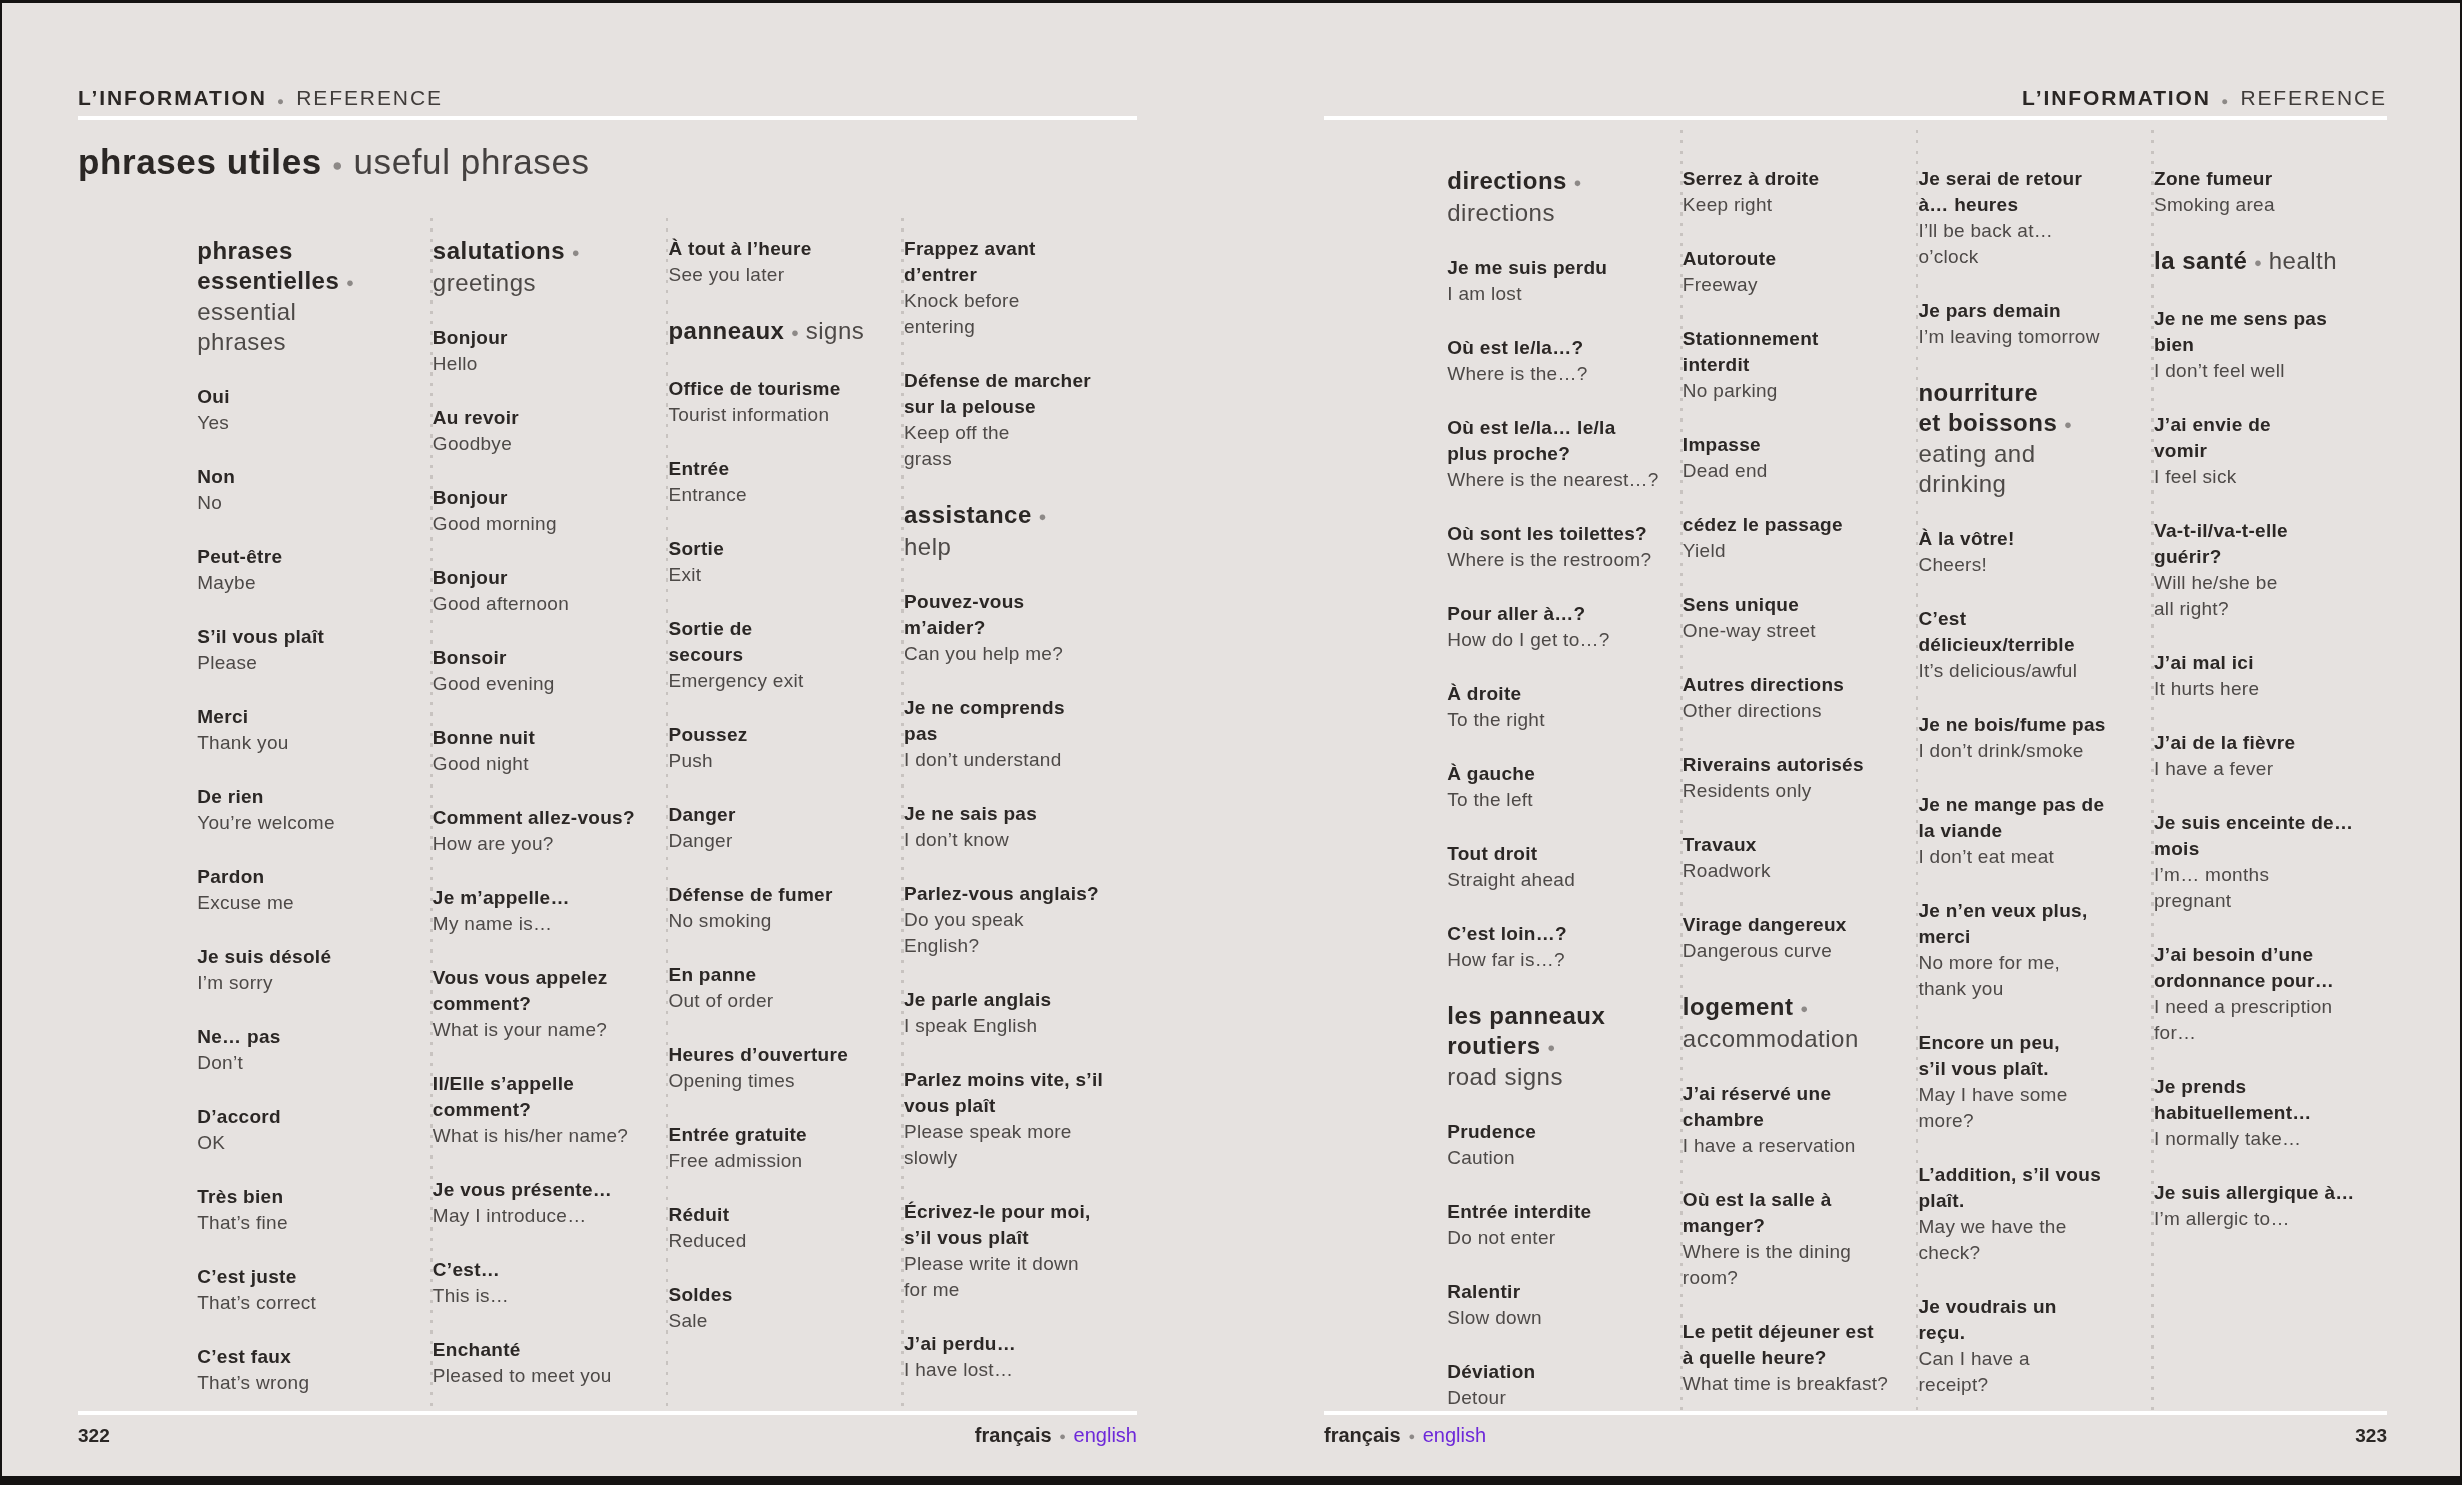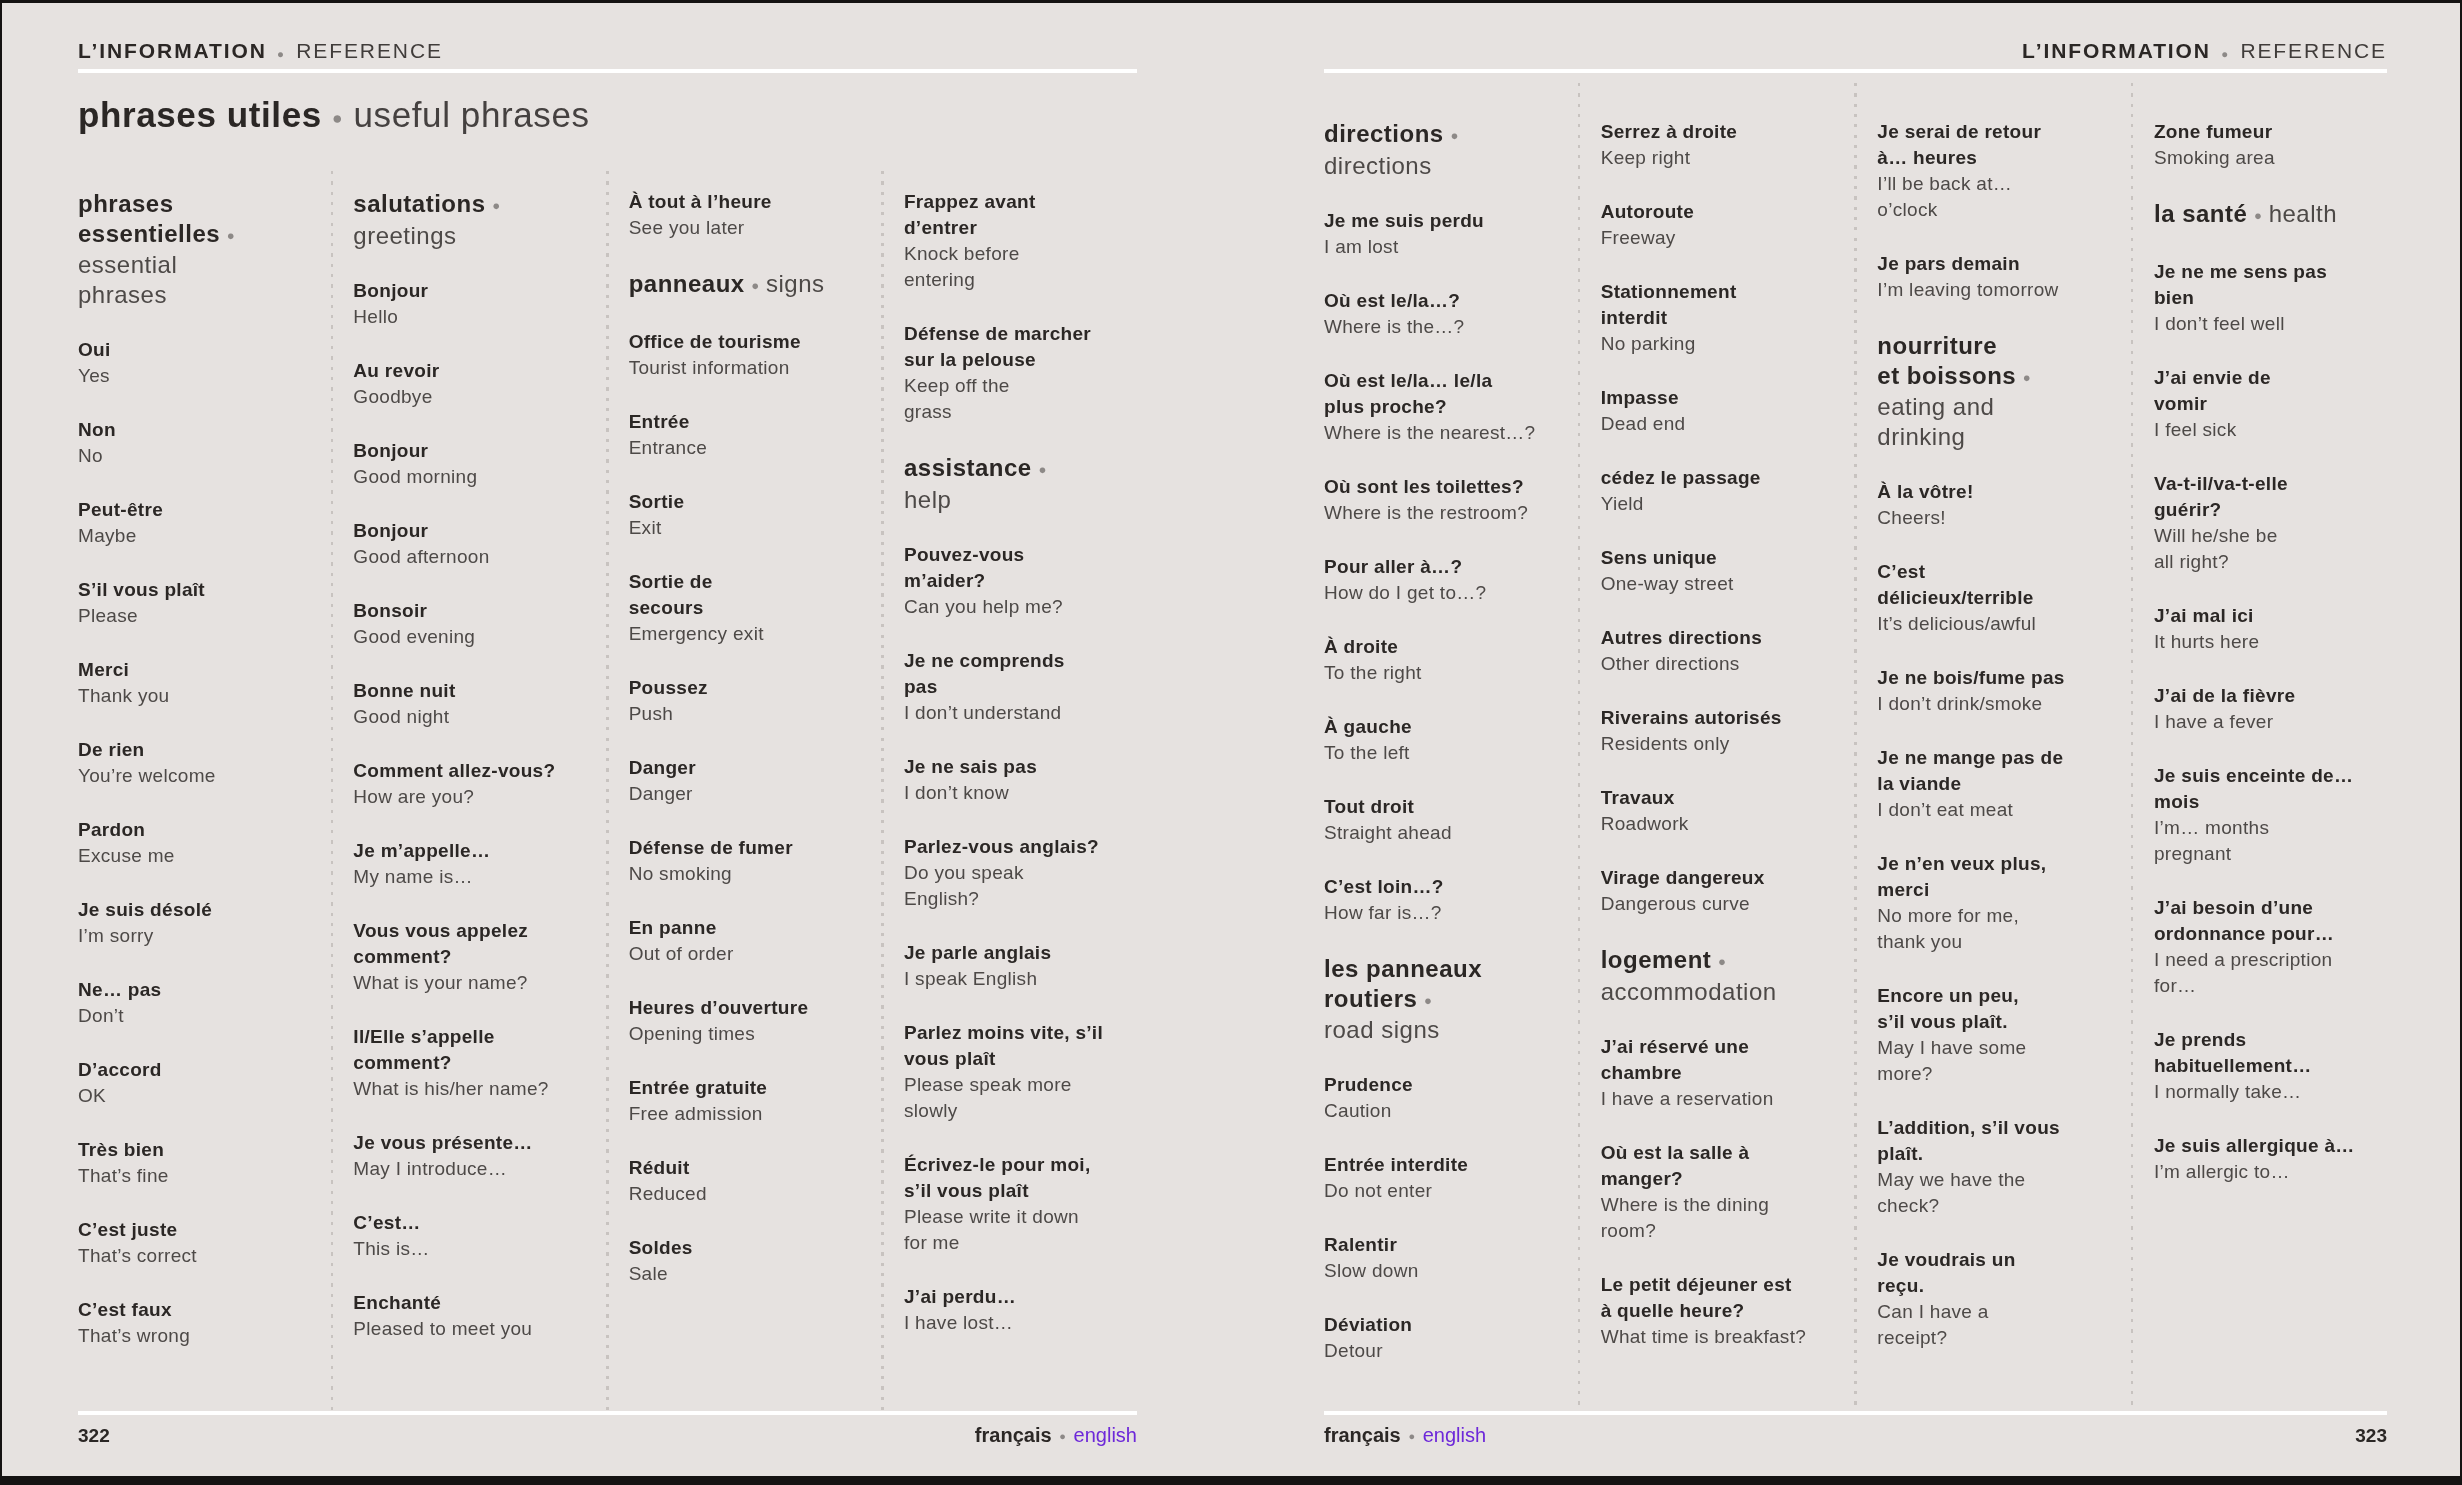--- a/index.html
+++ b/index.html
@@ -7,30 +7,30 @@
     background:#e6e2e0;overflow:hidden;
     border:2.6px solid #151312;border-top-width:3.2px;border-bottom-width:9px;
     font-family:"Liberation Sans",sans-serif;color:#2b2725;}
   .page{position:absolute;top:0;bottom:0;display:flex;flex-direction:column;}
   .page-left{left:76px;width:1059px;}
   .page-right{left:1322px;width:1063px;}
 
   .pg-header{display:flex;align-items:baseline;margin-top:37px;font-size:21px;letter-spacing:1.9px;line-height:1;}
   .page-right .pg-header{justify-content:flex-end;}
   .hdr-bold{font-weight:700;}
-  .hdr-light{color:#403c3a;}
+  .hdr-light{color:#403c3a;margin-top:47px;}
   .hdr-bullet{color:#8d8987;font-size:0.55em;margin:0 10.3px;vertical-align:0.1em;}
   .hdr-rule{height:4.5px;background:#ffffff;margin-top:7.7px;}
 
   .pg-title{margin:22px 0 0 0;font-size:35px;font-weight:700;letter-spacing:0.6px;line-height:1.15;}
   .title-en{font-weight:400;color:#454140;}
   .bullet{color:#8d8987;}
   .title-bullet{font-size:0.5em;vertical-align:0.2em;margin:0 10.3px;}
 
-  .columns{flex:1 1 auto;display:flex;justify-content:space-between;align-items:stretch;margin-top:36px;min-height:0;}
+  .columns{flex:1 1 auto;display:flex;justify-content:flex-end;align-items:stretch;margin-top:36px;min-height:0;}
   .page-right .columns{margin-top:10.3px;}
   .col{width:233px;padding-top:18px;box-sizing:border-box;}
   .page-right .col{padding-top:36px;}
   .col-sep{width:2.6px;background-image:repeating-linear-gradient(#c8c3c0 0 3.2px,transparent 3.2px 10.3px);}
 
   .block{margin-bottom:28px;}
   .e-fr{font-weight:700;font-size:19px;line-height:26px;letter-spacing:0.3px;white-space:pre-line;}
   .e-en{font-size:19px;line-height:26px;letter-spacing:0.3px;color:#4d4947;white-space:pre-line;}
   .h-frline{font-size:24px;line-height:29.5px;}
   .h-fr{font-weight:700;font-size:24px;letter-spacing:0.5px;white-space:pre-line;}

